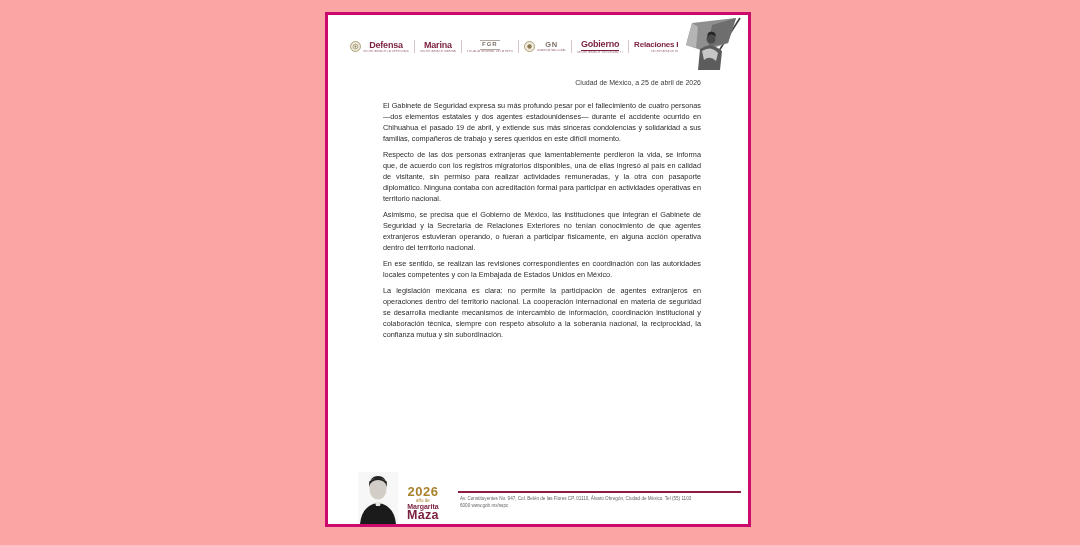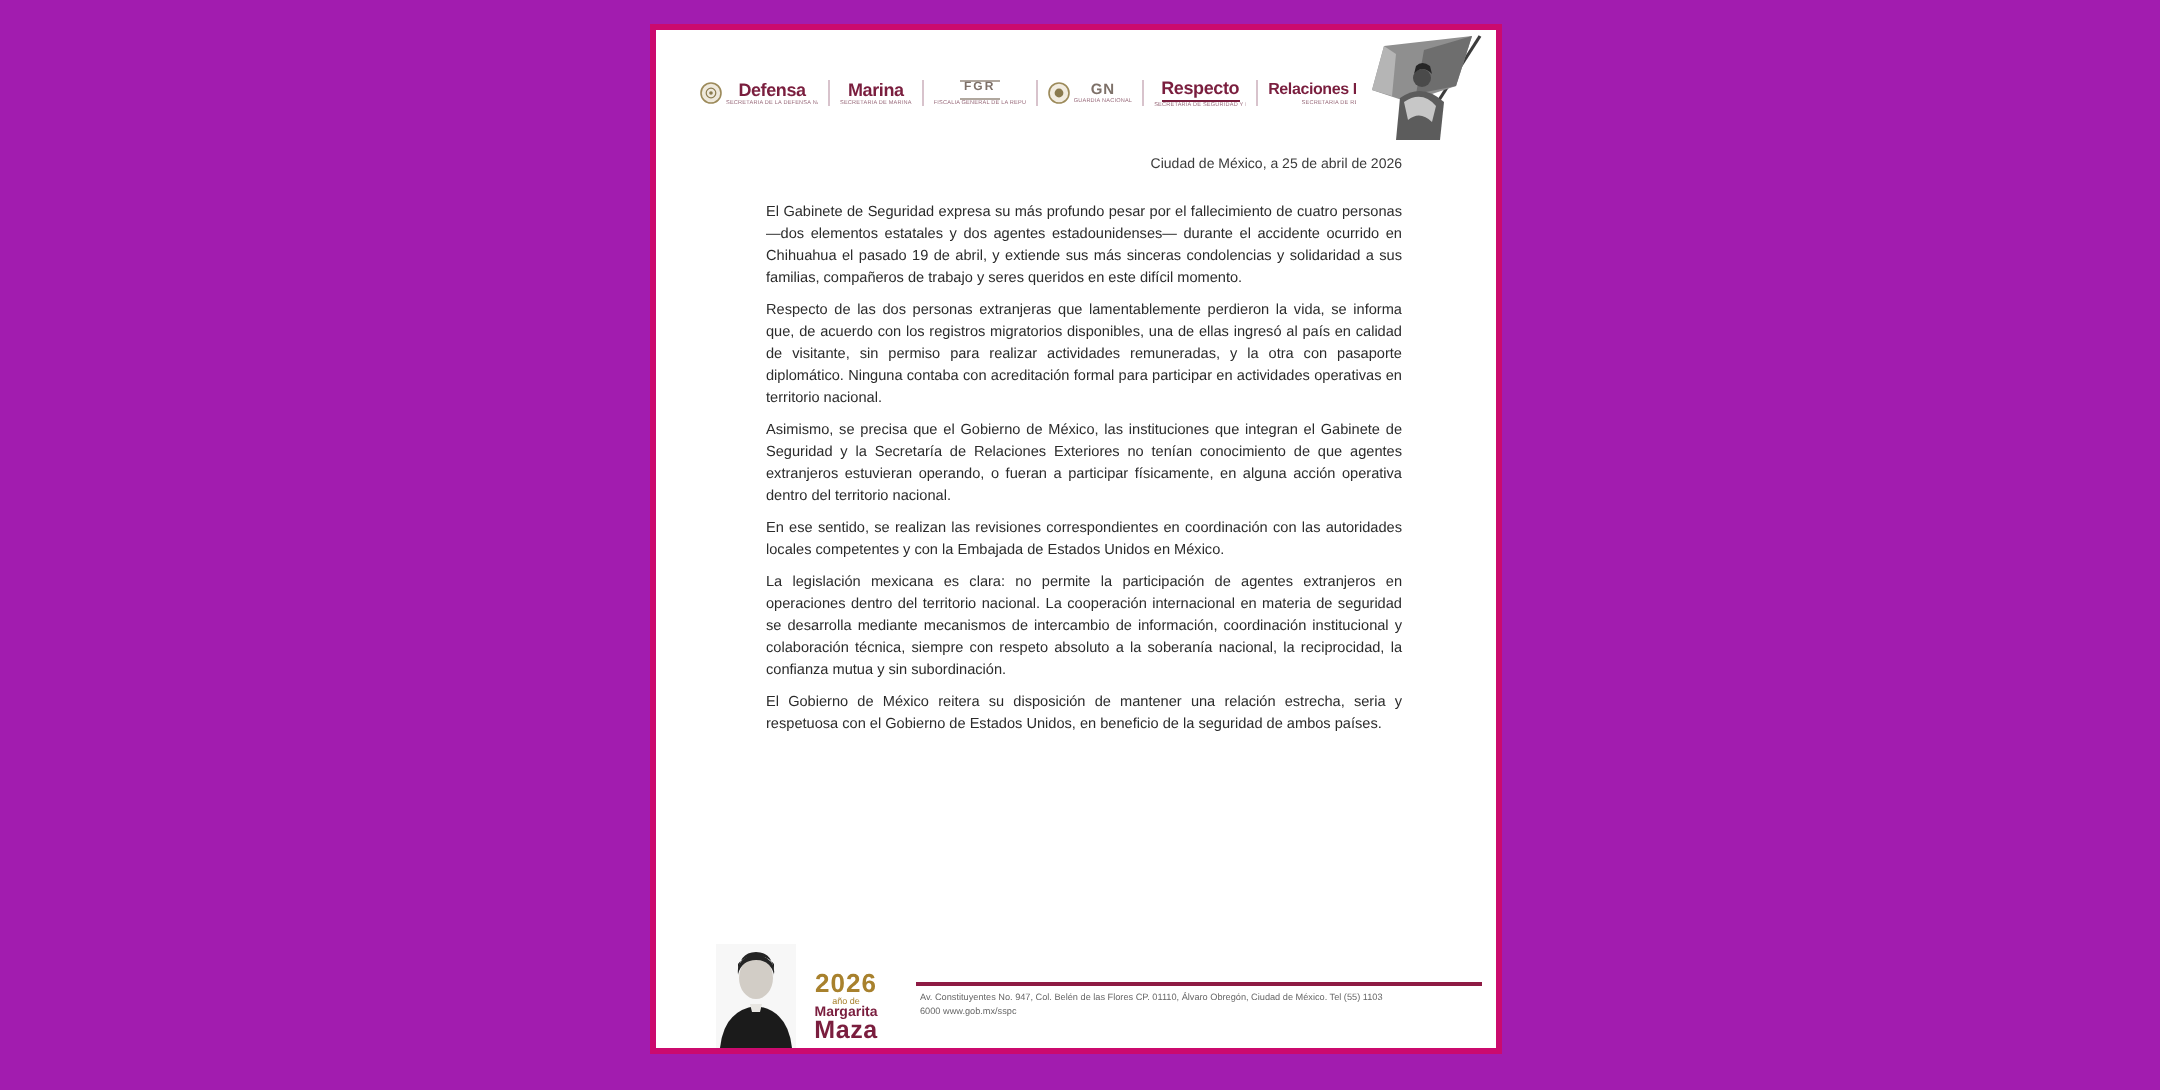--- a/index.html
+++ b/index.html
@@ -1,17 +1,17 @@
 <!DOCTYPE html>
 <html><head>
 <meta charset="utf-8">
 <style>
   * { margin:0; padding:0; box-sizing:border-box; }
   html,body { width:1080px; height:545px; overflow:hidden; background:#000; font-family:"Liberation Sans", sans-serif; }
-  .stage { position:relative; width:1080px; height:545px; background:#a21caf; }
+  .stage { position:relative; width:1080px; height:545px; background:#fca5a5; }
 
   .document {
     position:absolute; left:325px; top:12px;
     width:426px; height:515px;
     background:#fff; border:3px solid #cb0a6e;
   }
 
   
   .logos-row {
     position:absolute; left:22px; top:24px;
@@ -87,21 +87,21 @@
           <circle cx="5.5" cy="5.5" r="2.2" fill="#8a7a4e"></circle>
         </svg>
         <span class="logo-col">
           <span class="gn-main">GN</span>
           <span class="logo-caption">GUARDIA NACIONAL</span>
         </span>
       </div>
       <span class="logo-sep"></span>
       <div class="logo-block">
         <span class="logo-col">
-          <span class="logo-main seg-main">Respecto</span>
+          <span class="logo-main seg-main">Gobierno</span>
           <span class="logo-caption">SECRETARÍA DE SEGURIDAD Y PROTECCIÓN CIUDADANA</span>
         </span>
       </div>
       <span class="logo-sep"></span>
       <div class="logo-block">
         <span class="logo-col">
           <span class="logo-main rel-main">Relaciones Exteriores</span>
           <span class="logo-caption">SECRETARÍA DE RELACIONES EXTERIORES</span>
         </span>
       </div>
@@ -119,21 +119,20 @@
       <path d="M24,36 Q33,30 40,38 L38,46 Q32,40 26,45 Z" fill="#c7c7c7"></path>
     </svg>
 
     <div class="content">
       <div class="dateline">Ciudad de México, a 25 de abril de 2026</div>
       <p>El Gabinete de Seguridad expresa su más profundo pesar por el fallecimiento de cuatro personas —dos elementos estatales y dos agentes estadounidenses— durante el accidente ocurrido en Chihuahua el pasado 19 de abril, y extiende sus más sinceras condolencias y solidaridad a sus familias, compañeros de trabajo y seres queridos en este difícil momento.</p>
       <p>Respecto de las dos personas extranjeras que lamentablemente perdieron la vida, se informa que, de acuerdo con los registros migratorios disponibles, una de ellas ingresó al país en calidad de visitante, sin permiso para realizar actividades remuneradas, y la otra con pasaporte diplomático. Ninguna contaba con acreditación formal para participar en actividades operativas en territorio nacional.</p>
       <p>Asimismo, se precisa que el Gobierno de México, las instituciones que integran el Gabinete de Seguridad y la Secretaría de Relaciones Exteriores no tenían conocimiento de que agentes extranjeros estuvieran operando, o fueran a participar físicamente, en alguna acción operativa dentro del territorio nacional.</p>
       <p>En ese sentido, se realizan las revisiones correspondientes en coordinación con las autoridades locales competentes y con la Embajada de Estados Unidos en México.</p>
       <p>La legislación mexicana es clara: no permite la participación de agentes extranjeros en operaciones dentro del territorio nacional. La cooperación internacional en materia de seguridad se desarrolla mediante mecanismos de intercambio de información, coordinación institucional y colaboración técnica, siempre con respeto absoluto a la soberanía nacional, la reciprocidad, la confianza mutua y sin subordinación.</p>
-      <p>El Gobierno de México reitera su disposición de mantener una relación estrecha, seria y respetuosa con el Gobierno de Estados Unidos, en beneficio de la seguridad de ambos países.</p>
     </div>
 
     <svg class="portrait" viewBox="0 0 40 52">
       <rect x="0" y="0" width="40" height="52" fill="#f7f7f7"></rect>
       <path d="M2,52 Q4,33 20,31 Q36,33 38,52 Z" fill="#1b1b1b"></path>
       <ellipse cx="20" cy="17" rx="8.5" ry="10.5" fill="#d2cdc6"></ellipse>
       <path d="M11,16 Q11,4 20,4 Q29,4 29,16 L29,10 Q26,6 20,6 Q14,6 11,10 Z" fill="#242424"></path>
       <path d="M11,15 Q10,7 20,5 Q30,7 29,15 Q27,8 20,8 Q13,8 11,15 Z" fill="#242424"></path>
       <path d="M17,30 L23,30 L22,34 L18,34 Z" fill="#e8e6e2"></path>
     </svg>

